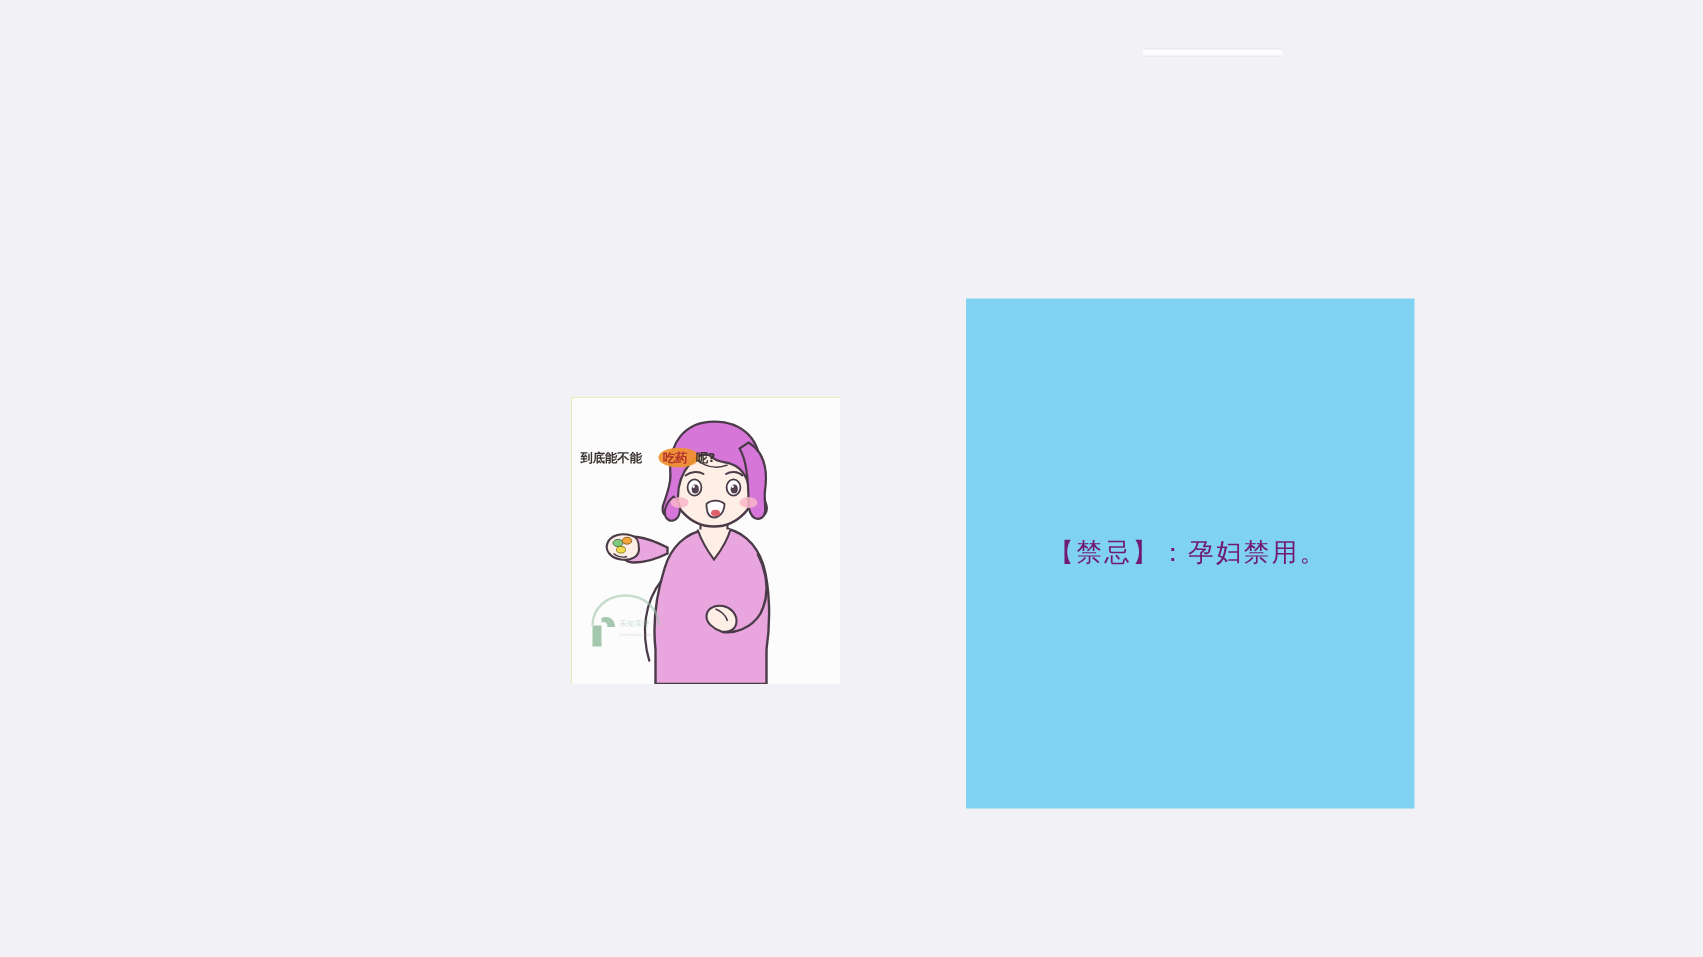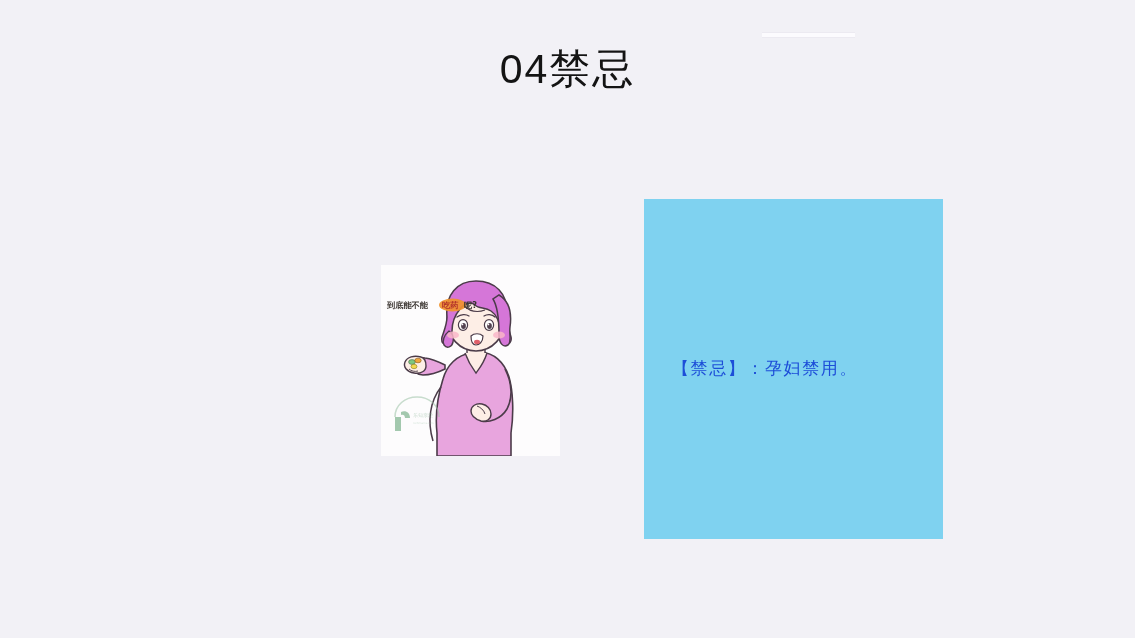--- a/index.html
+++ b/index.html
@@ -98,35 +98,35 @@
     width: 299px;
     height: 340px;
     background: #7fd2f0;
     display: flex;
     align-items: center;
   }
   #content-text {
     font-size: 17px;
     line-height: 26px;
     letter-spacing: 1.6px;
-    color: #1d4ed8;
+    color: #701a75;
     padding-left: 28px;
     padding-right: 14px;
     white-space: pre-wrap;
     font-weight: 400;
+    margin-left: 27px;
   }
 </style>
 </head>
 <body>
 
 <div id="slide">
 
   <div id="top-rule"></div>
 
-  <div id="title">04禁忌</div>
 
   <div id="illustration-card">
     <svg viewBox="0 0 179 191" xmlns="http://www.w3.org/2000/svg">
       <rect x="0" y="0" width="179" height="191" fill="#fdfcfd"></rect>
 
       <path d="M90 88 C 76 90 66 100 62 114 C 57 130 54 150 56 168 L 56 191 L 130 191 L 130 168
                C 133 148 132 126 128 112 C 123 96 112 88 100 87 Z" fill="#e8a5de" stroke="#4b3b49" stroke-width="1.6"></path>
 
       <path d="M86 80 L 86 92 C 90 96 100 96 104 92 L 104 80 Z" fill="#fdeee6" stroke="#4b3b49" stroke-width="1.4"></path>
 

